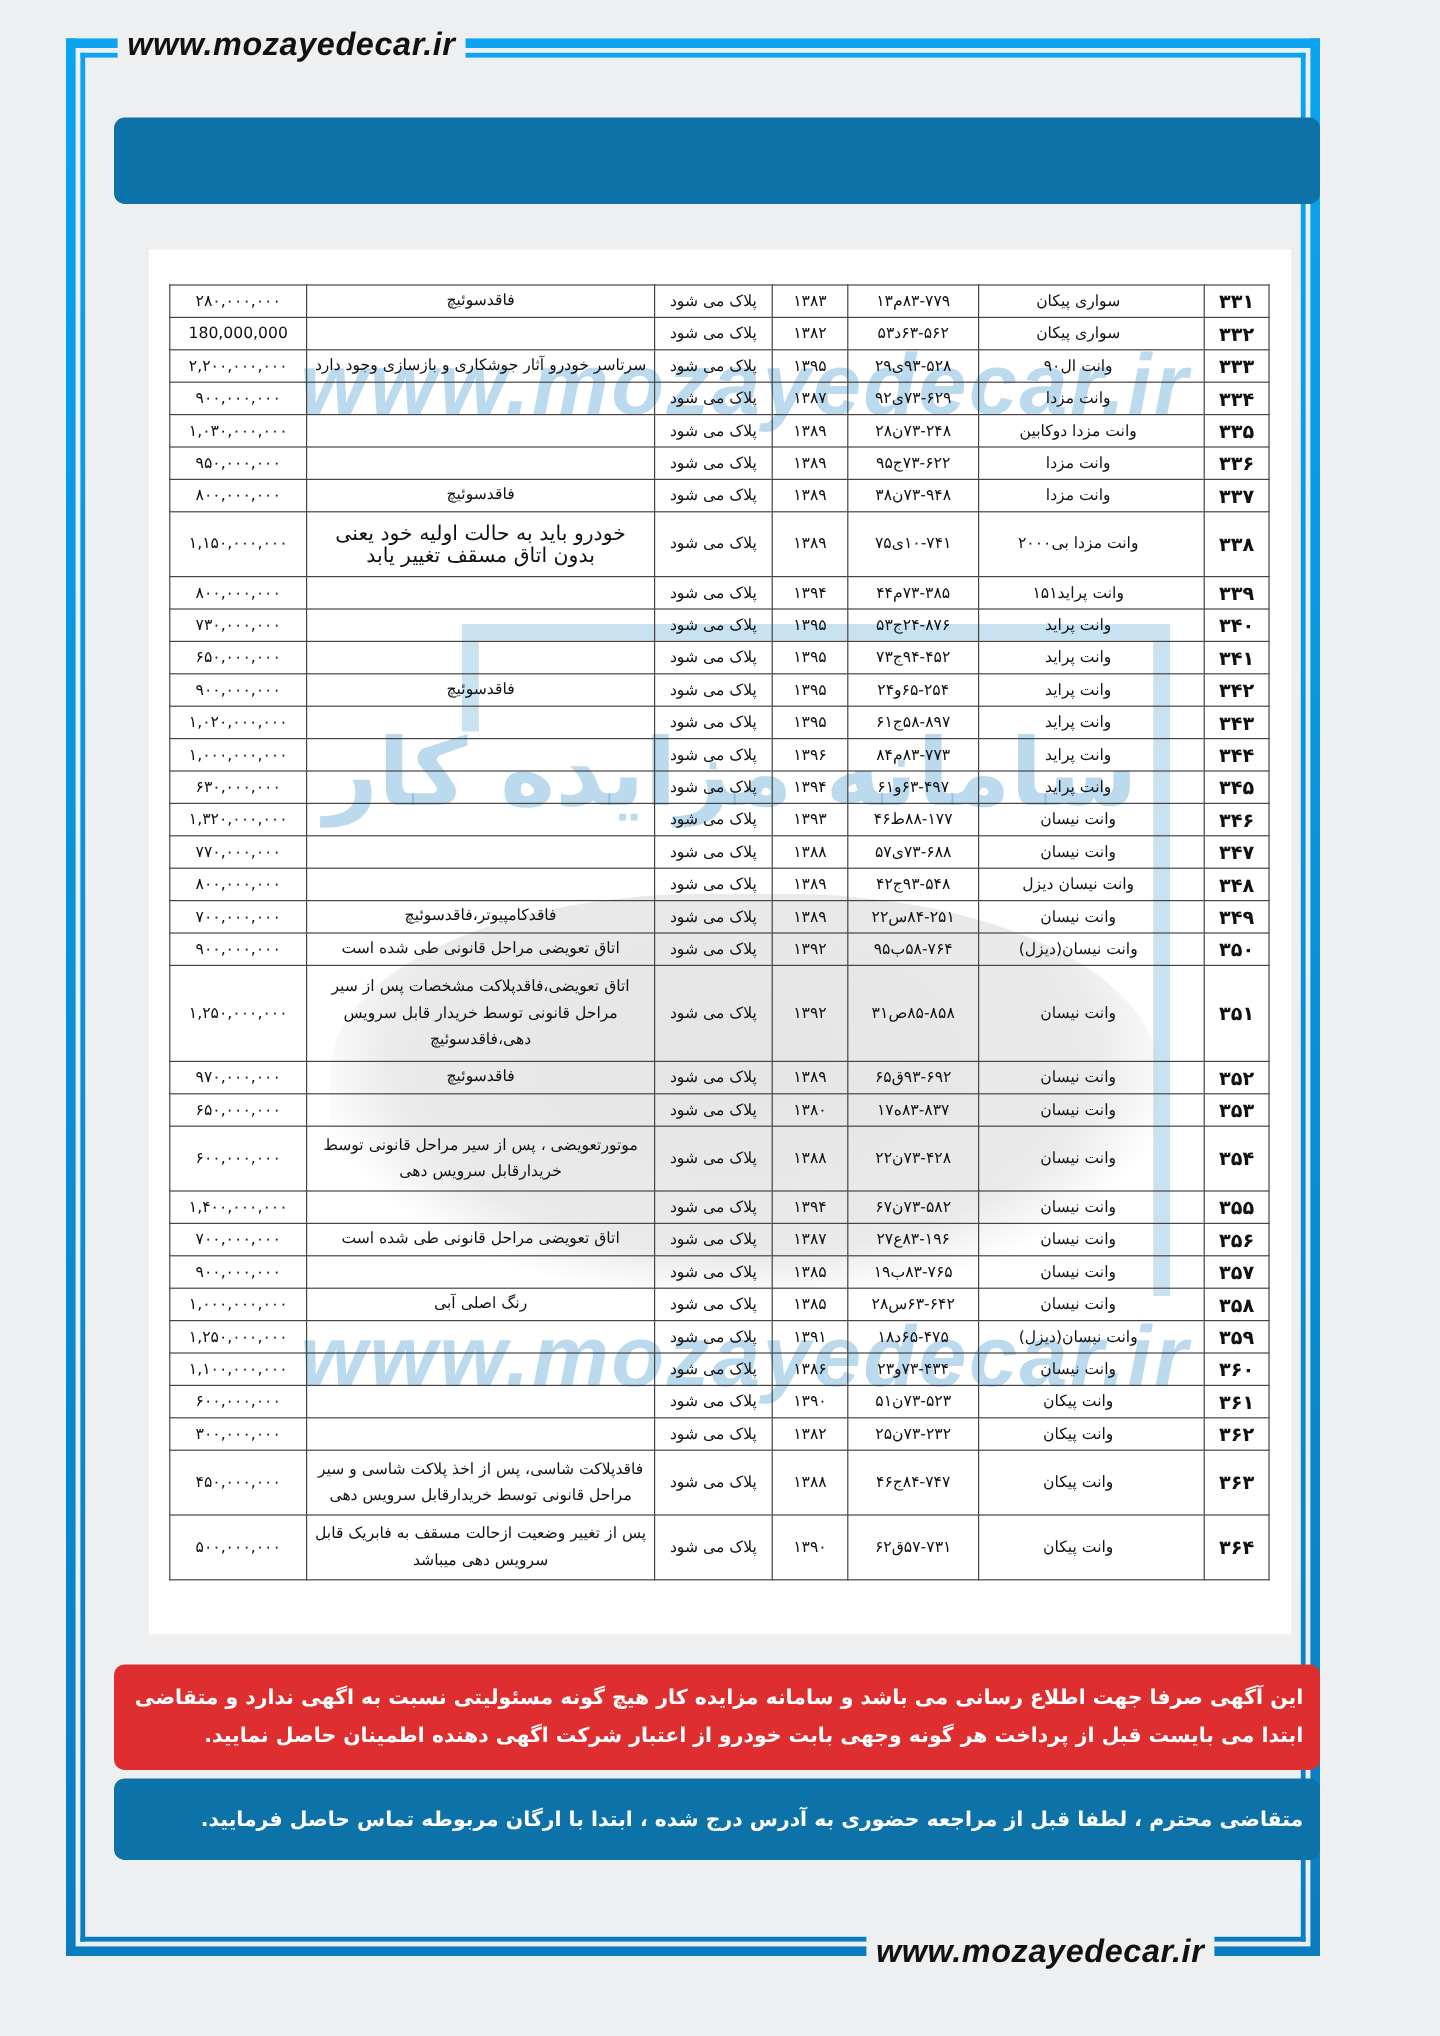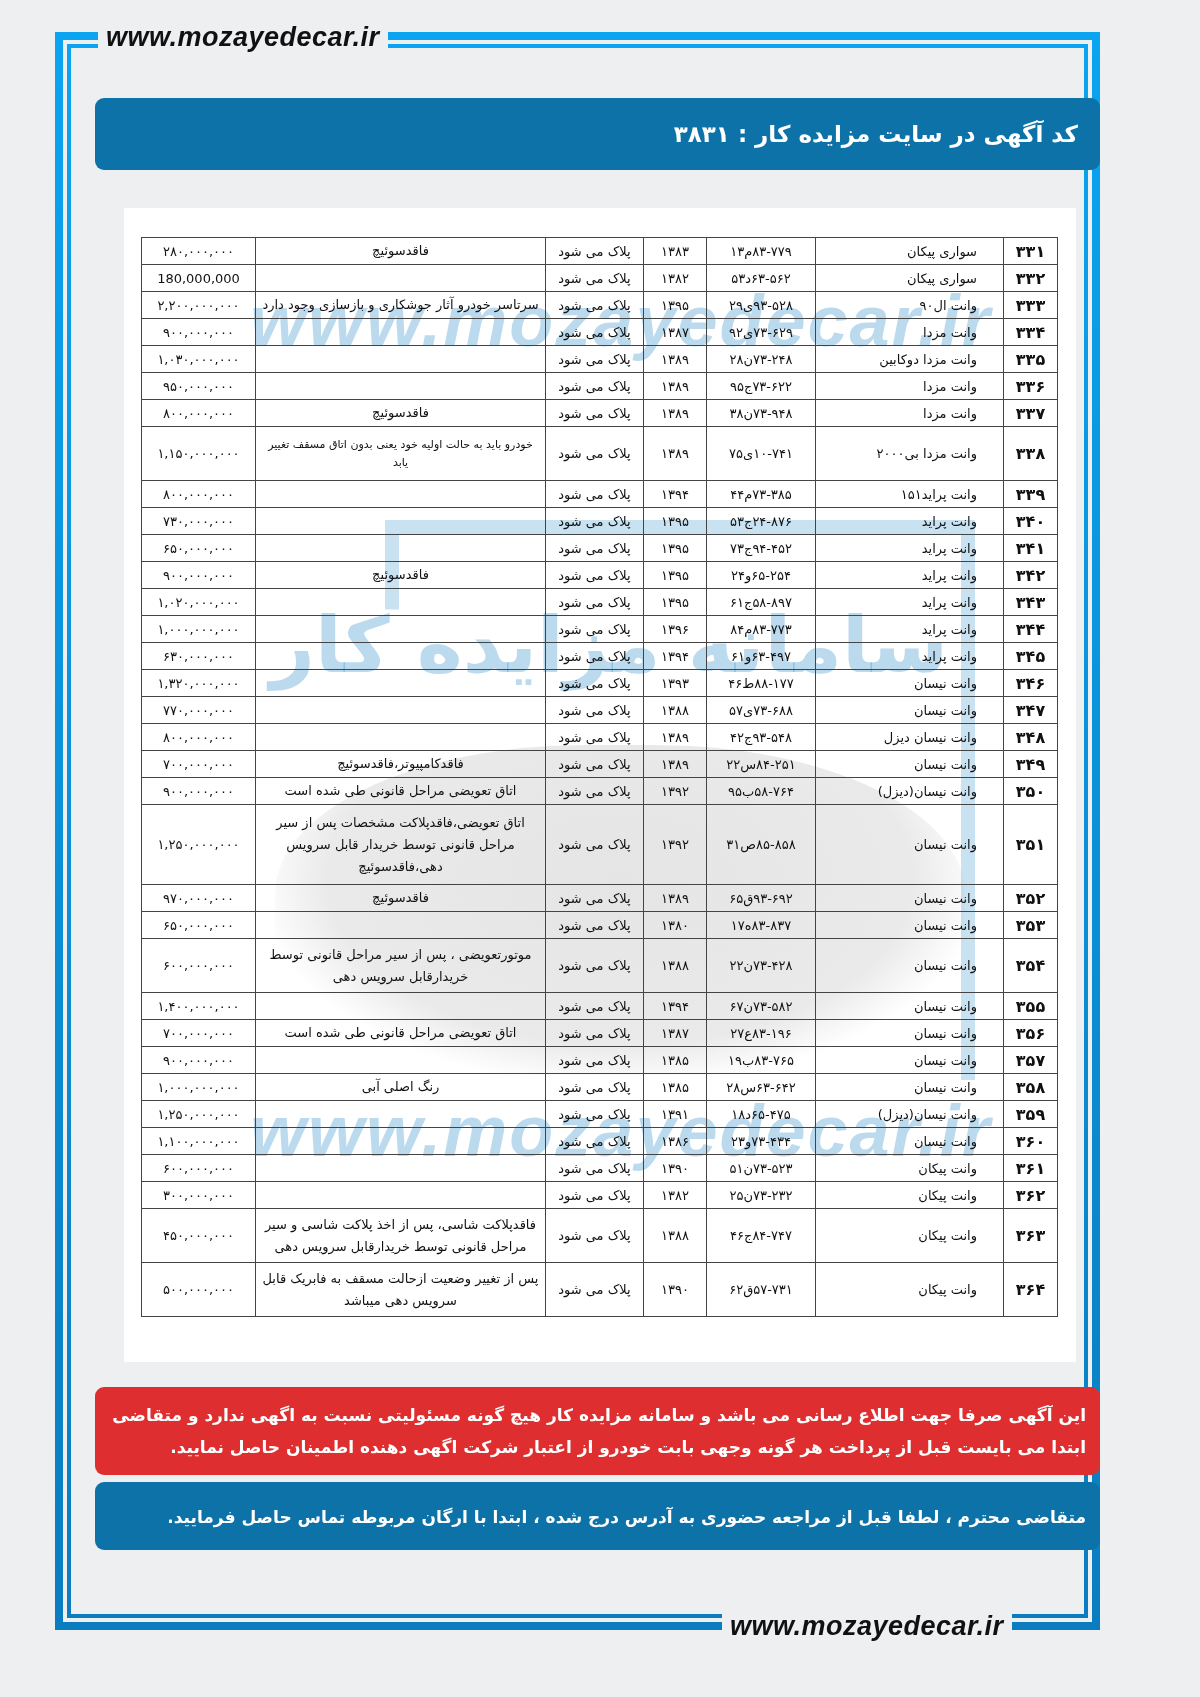--- a/index.html
+++ b/index.html
@@ -71,23 +71,23 @@
     position: absolute; left: 141px; top: 237px; width: 916px;
     border-collapse: collapse; direction: rtl; z-index: 3;
     font-family: "DejaVu Sans", sans-serif; font-size: 13px; color: #111;
     table-layout: fixed; background: transparent;
   }
   table.auction td {
     border: 1.3px solid #444; text-align: center; vertical-align: middle;
     padding: 0 4px; height: 26px; line-height: 17px;
   }
   table.auction td.num { font-weight: bold; font-size: 16px; }
-  table.auction td.model { text-align: right; padding-right: 26px; }
+  table.auction td.model { text-align: center; padding-right: 26px; }
   table.auction td.note { font-size: 13px; line-height: 22px; }
-  table.auction td.note.small { font-size: 11px; line-height: 18px; }
+  table.auction td.note.small { font-size: 17px; line-height: 18px; }
   table.auction tr.h2 td { height: 53px; }
   table.auction tr.h3 td { height: 79px; }
 
   
   .notice {
     position: absolute; left: 95px; width: 1005px; border-radius: 9px; color: #fff;
     direction: rtl; box-sizing: border-box; font-weight: bold;
     font-family: "DejaVu Sans", sans-serif; font-size: 17px;
   }
   .notice.red { top: 1387px; height: 88px; background: #df2e2f; padding: 12px 14px; line-height: 32px; }
@@ -102,21 +102,20 @@
 <div class="frame-line fl-right"></div>
 <div class="frame-line il-top"></div>
 <div class="frame-line il-bottom"></div>
 <div class="frame-line il-left"></div>
 <div class="frame-line il-right"></div>
 
 <div class="site-url top">www.mozayedecar.ir</div>
 <div class="site-url bottom">www.mozayedecar.ir</div>
 
 <div class="header-banner">
-  <span>کد آگهی در سایت مزایده کار : ۳۸۳۱</span>
 </div>
 
 <div class="panel"></div>
 
 <div class="wm-bracket"></div>
 <div class="wm-car"></div>
 <div class="watermark wm-url1">www.mozayedecar.ir</div>
 <div class="watermark wm-fa">سامانه مزایده کار</div>
 <div class="watermark wm-url2">www.mozayedecar.ir</div>
 

